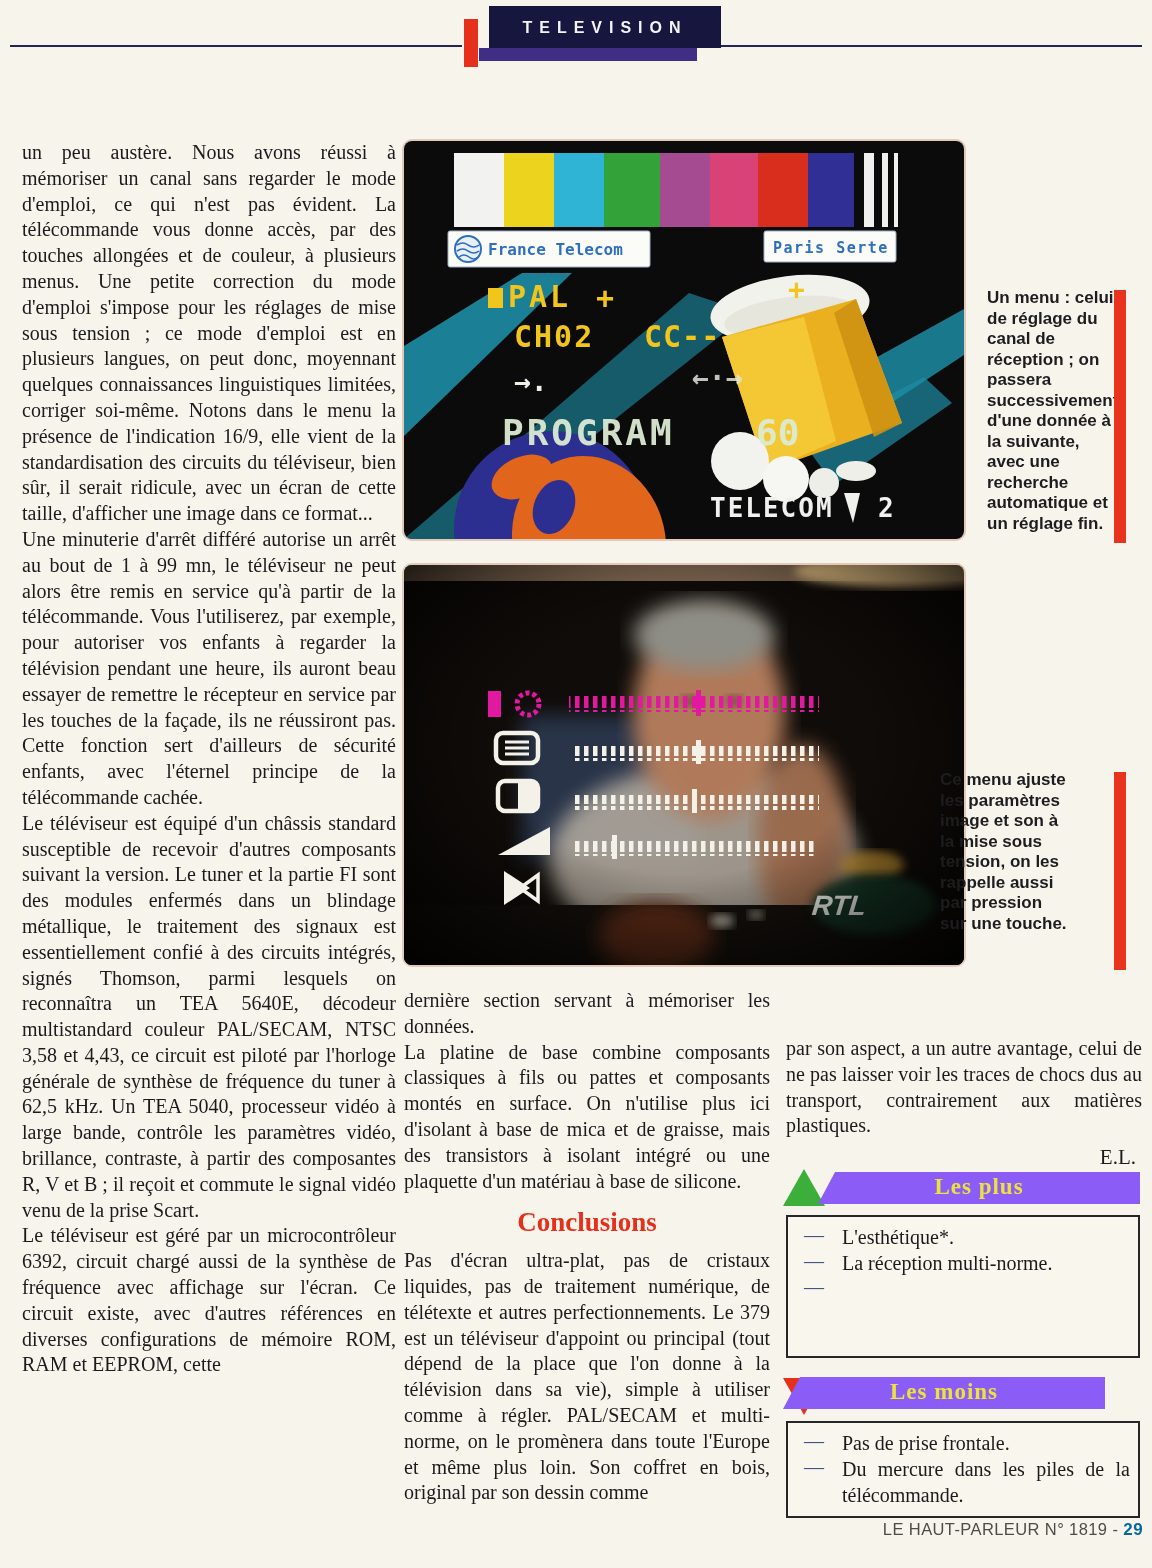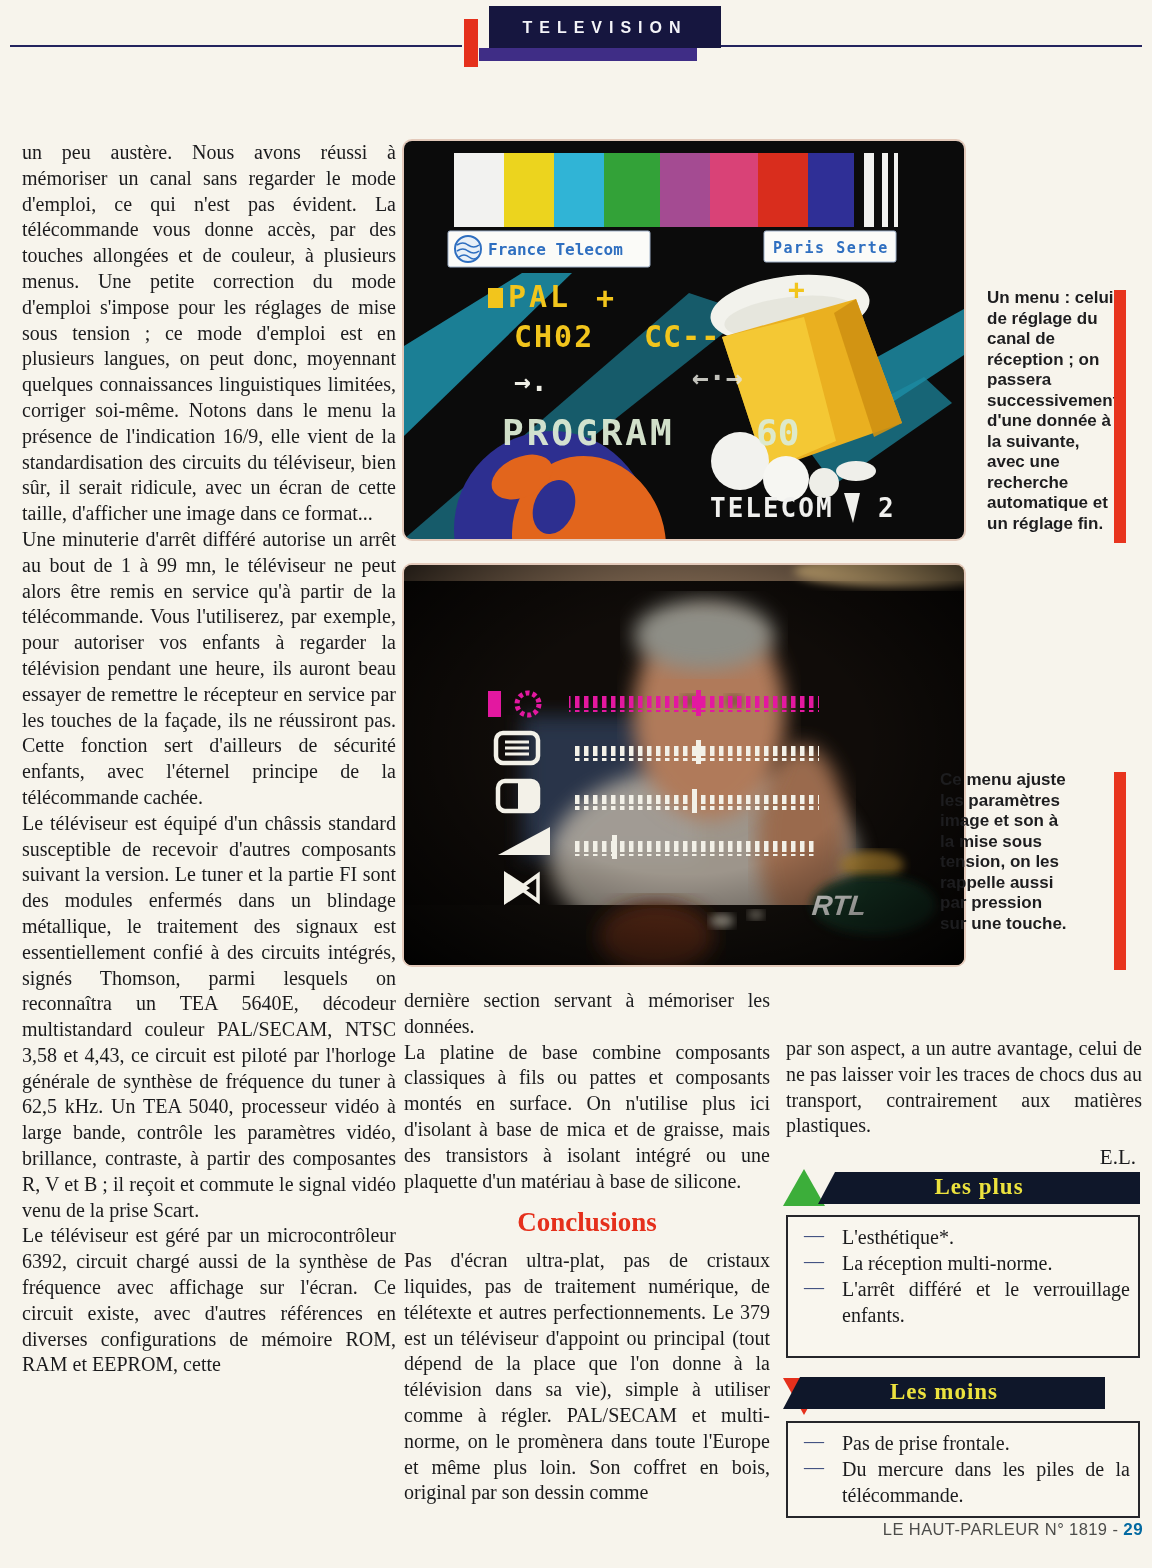--- a/index.html
+++ b/index.html
@@ -29,21 +29,21 @@
   .fig2{left:404px;top:565px;width:560px;height:400px;}
   
   .caption{position:absolute;width:128px;font-family:"Liberation Sans",sans-serif;
            font-weight:bold;font-size:17px;line-height:20.5px;color:#1d1d1f;text-align:left;}
   .cap1{left:987px;top:288px;}
   .cap2{left:940px;top:770px;}
   .capbar{position:absolute;width:12px;background:#e8341e;}
   .capbar1{left:1114px;top:290px;height:253px;}
   .capbar2{left:1114px;top:772px;height:198px;}
   
-  .pc-banner{position:absolute;width:322px;height:32px;background:#0f172a;
+  .pc-banner{position:absolute;width:322px;height:32px;background:#8b5cf6;
              clip-path:polygon(17px 0,100% 0,100% 100%,0 100%);
              color:#ece23e;font-family:"Liberation Serif",serif;font-weight:bold;
              font-size:23px;text-align:center;line-height:30px;letter-spacing:1px;}
   .banner-plus{left:818px;top:1172px;}
   .banner-moins{left:783px;top:1377px;}
   .tri{position:absolute;width:0;height:0;}
   .tri-up{left:783px;top:1169px;border-left:21px solid transparent;
           border-right:21px solid transparent;border-bottom:37px solid #3cae3a;}
   .tri-down{left:783px;top:1378px;border-left:21px solid transparent;
             border-right:21px solid transparent;border-top:37px solid #e5301c;}
@@ -244,21 +244,20 @@
     <div class="pc-item">
       <span class="pc-dash">—</span>
       <span>L'esthétique*.</span>
     </div>
     <div class="pc-item">
       <span class="pc-dash">—</span>
       <span>La réception multi-norme.</span>
     </div>
     <div class="pc-item">
       <span class="pc-dash">—</span>
-      <span>L'arrêt différé et le verrouillage enfants.</span>
     </div>
   </div>
 
   <div class="tri tri-down"></div>
   <div class="pc-banner banner-moins">Les moins</div>
   <div class="pc-box box-moins">
     <div class="pc-item">
       <span class="pc-dash">—</span>
       <span>Pas de prise frontale.</span>
     </div>

